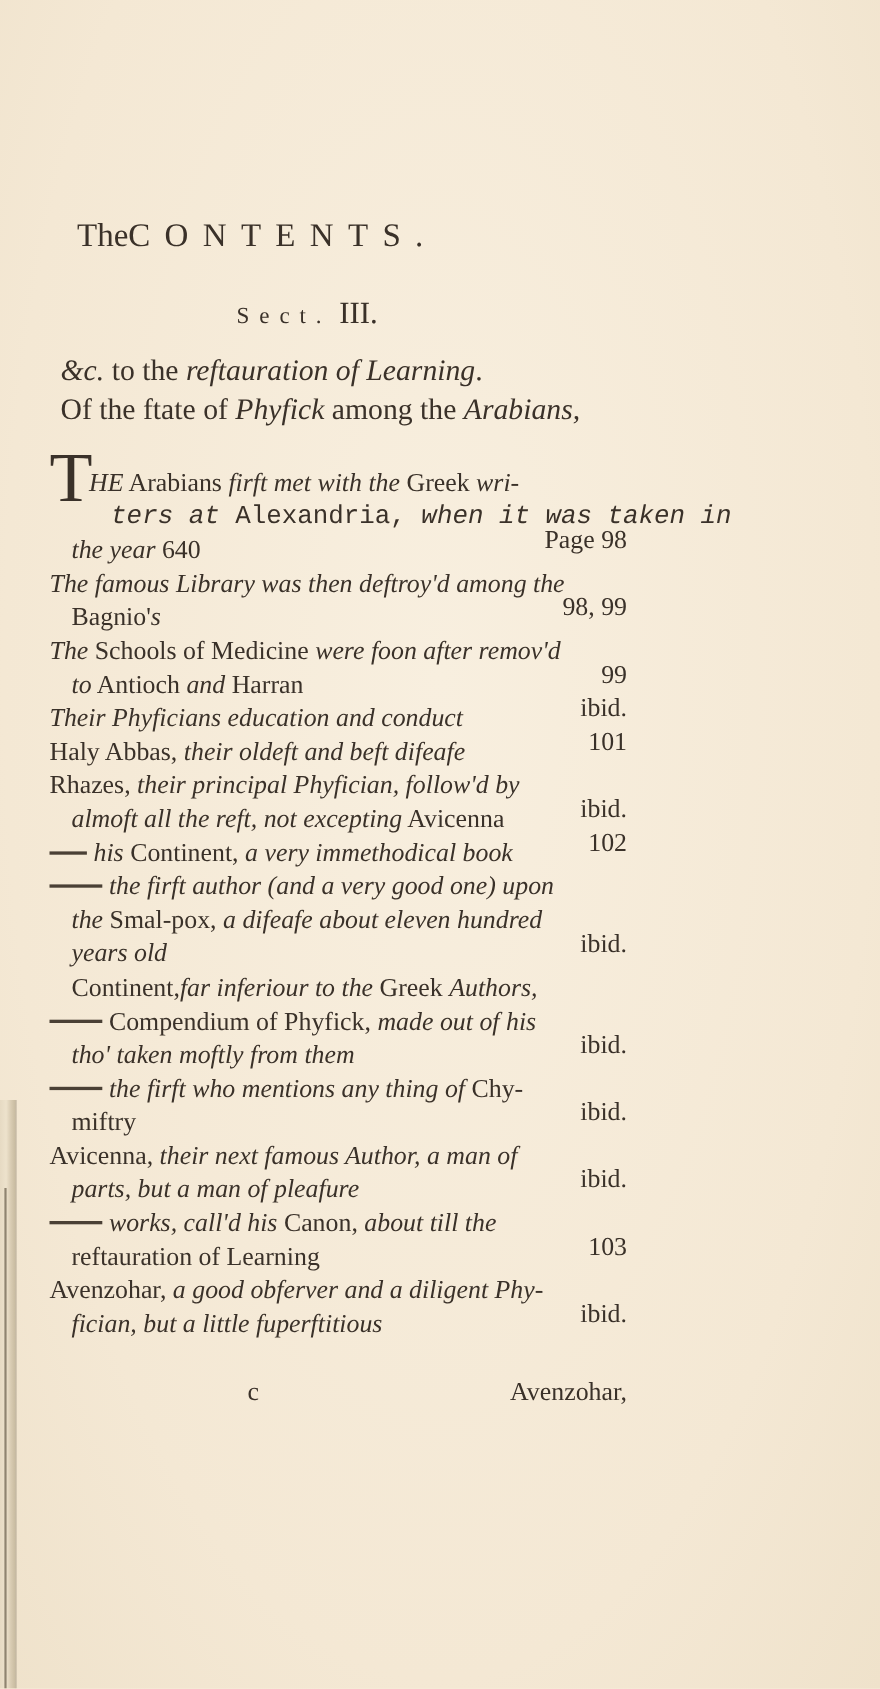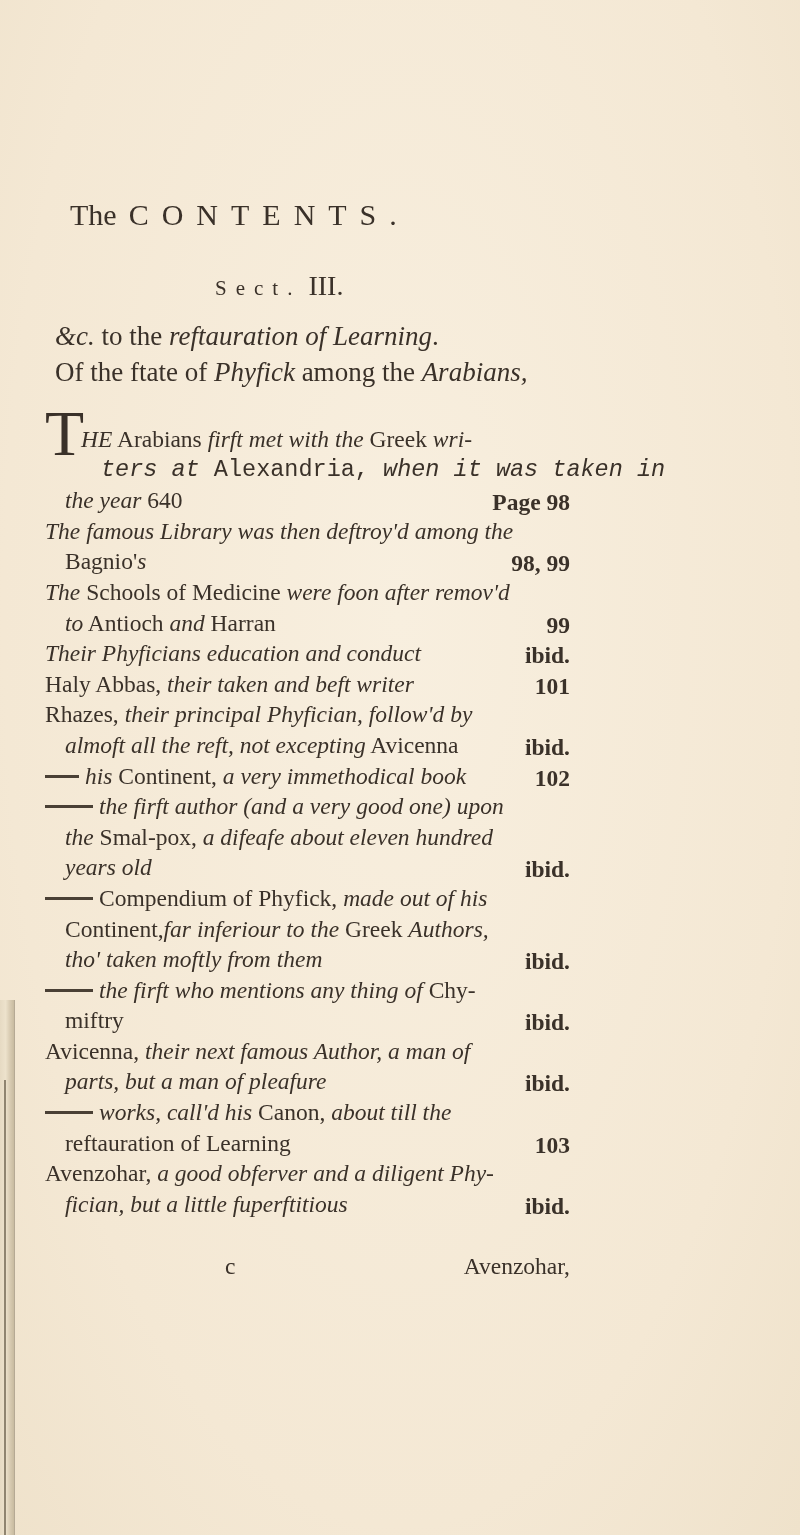--- a/index.html
+++ b/index.html
@@ -18,38 +18,38 @@
   }
   .binding::after {
     content: ""; position: absolute; left: 4px; top: 80px; width: 2px; height: 455px;
     background: #8f8470;
   }
   .page { position: absolute; left: 0; top: 0; width: 800px; }
   .title {
     position: absolute; left: 70px; top: 198px;
     font-size: 30px; letter-spacing: 0; white-space: nowrap;
   }
-  .title .caps { letter-spacing: 13px; margin-left: 12px; font-family: Liberation Serif, serif; }
+  .title .caps { letter-spacing: 13px; margin-left: 0; font-family: Liberation Serif, serif; }
   .sect {
     position: absolute; left: 215px; top: 270px;
     font-size: 28px; white-space: nowrap;
   }
   .sect .sc { font-size: 21px; letter-spacing: 9px; }
   .heading {
     position: absolute; left: 55px; top: 318px; width: 520px;
     font-size: 27px; line-height: 36px;
   }
   .it { font-style: italic; }
   .entries {
     position: absolute; left: 45px; top: 408px; width: 525px;
     font-size: 23.5px; line-height: 30.6px;
   }
   .row { position: relative; height: 30.6px; white-space: nowrap; }
   .row .txt { position: absolute; left: 0; top: 0; margin-top: 16px; }
-  .row .pg { position: absolute; right: 0; top: 18px; font-weight: bold; }
+  .row .pg { position: absolute; right: 0; top: 7px; }
   .row.ind .txt { left: 20px; }
   .dash {
     display: inline-block; width: 34px; height: 0; border-top: 3px solid #4a4035;
     vertical-align: middle; margin-right: 6px; position: relative; top: -2px;
   }
   .dash.long { width: 48px; }
   .dropcap {
     position: absolute; left: 0; top: -2px; font-size: 64px; line-height: 56px;
   }
   .row.first .txt { left: 36px; }
@@ -106,21 +106,21 @@
       </div>
       <div class="row ind">
         <span class="txt"><span class="it">to</span><span> Antioch </span><span class="it">and</span><span> Harran</span></span>
         <span class="pg">99</span>
       </div>
       <div class="row">
         <span class="txt"><span class="it">Their Phyficians education and conduct</span></span>
         <span class="pg">ibid.</span>
       </div>
       <div class="row">
-        <span class="txt"><span>Haly Abbas, </span><span class="it">their taken and beft writer</span></span>
+        <span class="txt"><span>Haly Abbas, </span><span class="it">their oldeft and beft difeafe</span></span>
         <span class="pg">101</span>
       </div>
       <div class="row">
         <span class="txt"><span>Rhazes, </span><span class="it">their principal Phyfician, follow'd by</span></span>
       </div>
       <div class="row ind">
         <span class="txt"><span class="it">almoft all the reft, not excepting</span><span> Avicenna</span></span>
         <span class="pg">ibid.</span>
       </div>
       <div class="row">
@@ -130,25 +130,25 @@
       <div class="row">
         <span class="txt"><span class="dash long"></span><span class="it">the firft author (and a very good one) upon</span></span>
       </div>
       <div class="row ind">
         <span class="txt"><span class="it">the</span><span> Smal-pox, </span><span class="it">a difeafe about eleven hundred</span></span>
       </div>
       <div class="row ind">
         <span class="txt"><span class="it">years old</span></span>
         <span class="pg">ibid.</span>
       </div>
+      <div class="row ind">
+        <span class="txt"><span>Continent,</span><span class="it">far inferiour to the</span><span> Greek </span><span class="it">Authors,</span></span>
+      </div>
       <div class="row">
         <span class="txt"><span class="dash long"></span><span>Compendium of Phyfick, </span><span class="it">made out of his</span></span>
-      </div>
-      <div class="row ind">
-        <span class="txt"><span>Continent,</span><span class="it">far inferiour to the</span><span> Greek </span><span class="it">Authors,</span></span>
       </div>
       <div class="row ind">
         <span class="txt"><span class="it">tho' taken moftly from them</span></span>
         <span class="pg">ibid.</span>
       </div>
       <div class="row">
         <span class="txt"><span class="dash long"></span><span class="it">the firft who mentions any thing of</span><span> Chy-</span></span>
       </div>
       <div class="row ind">
         <span class="txt"><span>miftry</span></span>

